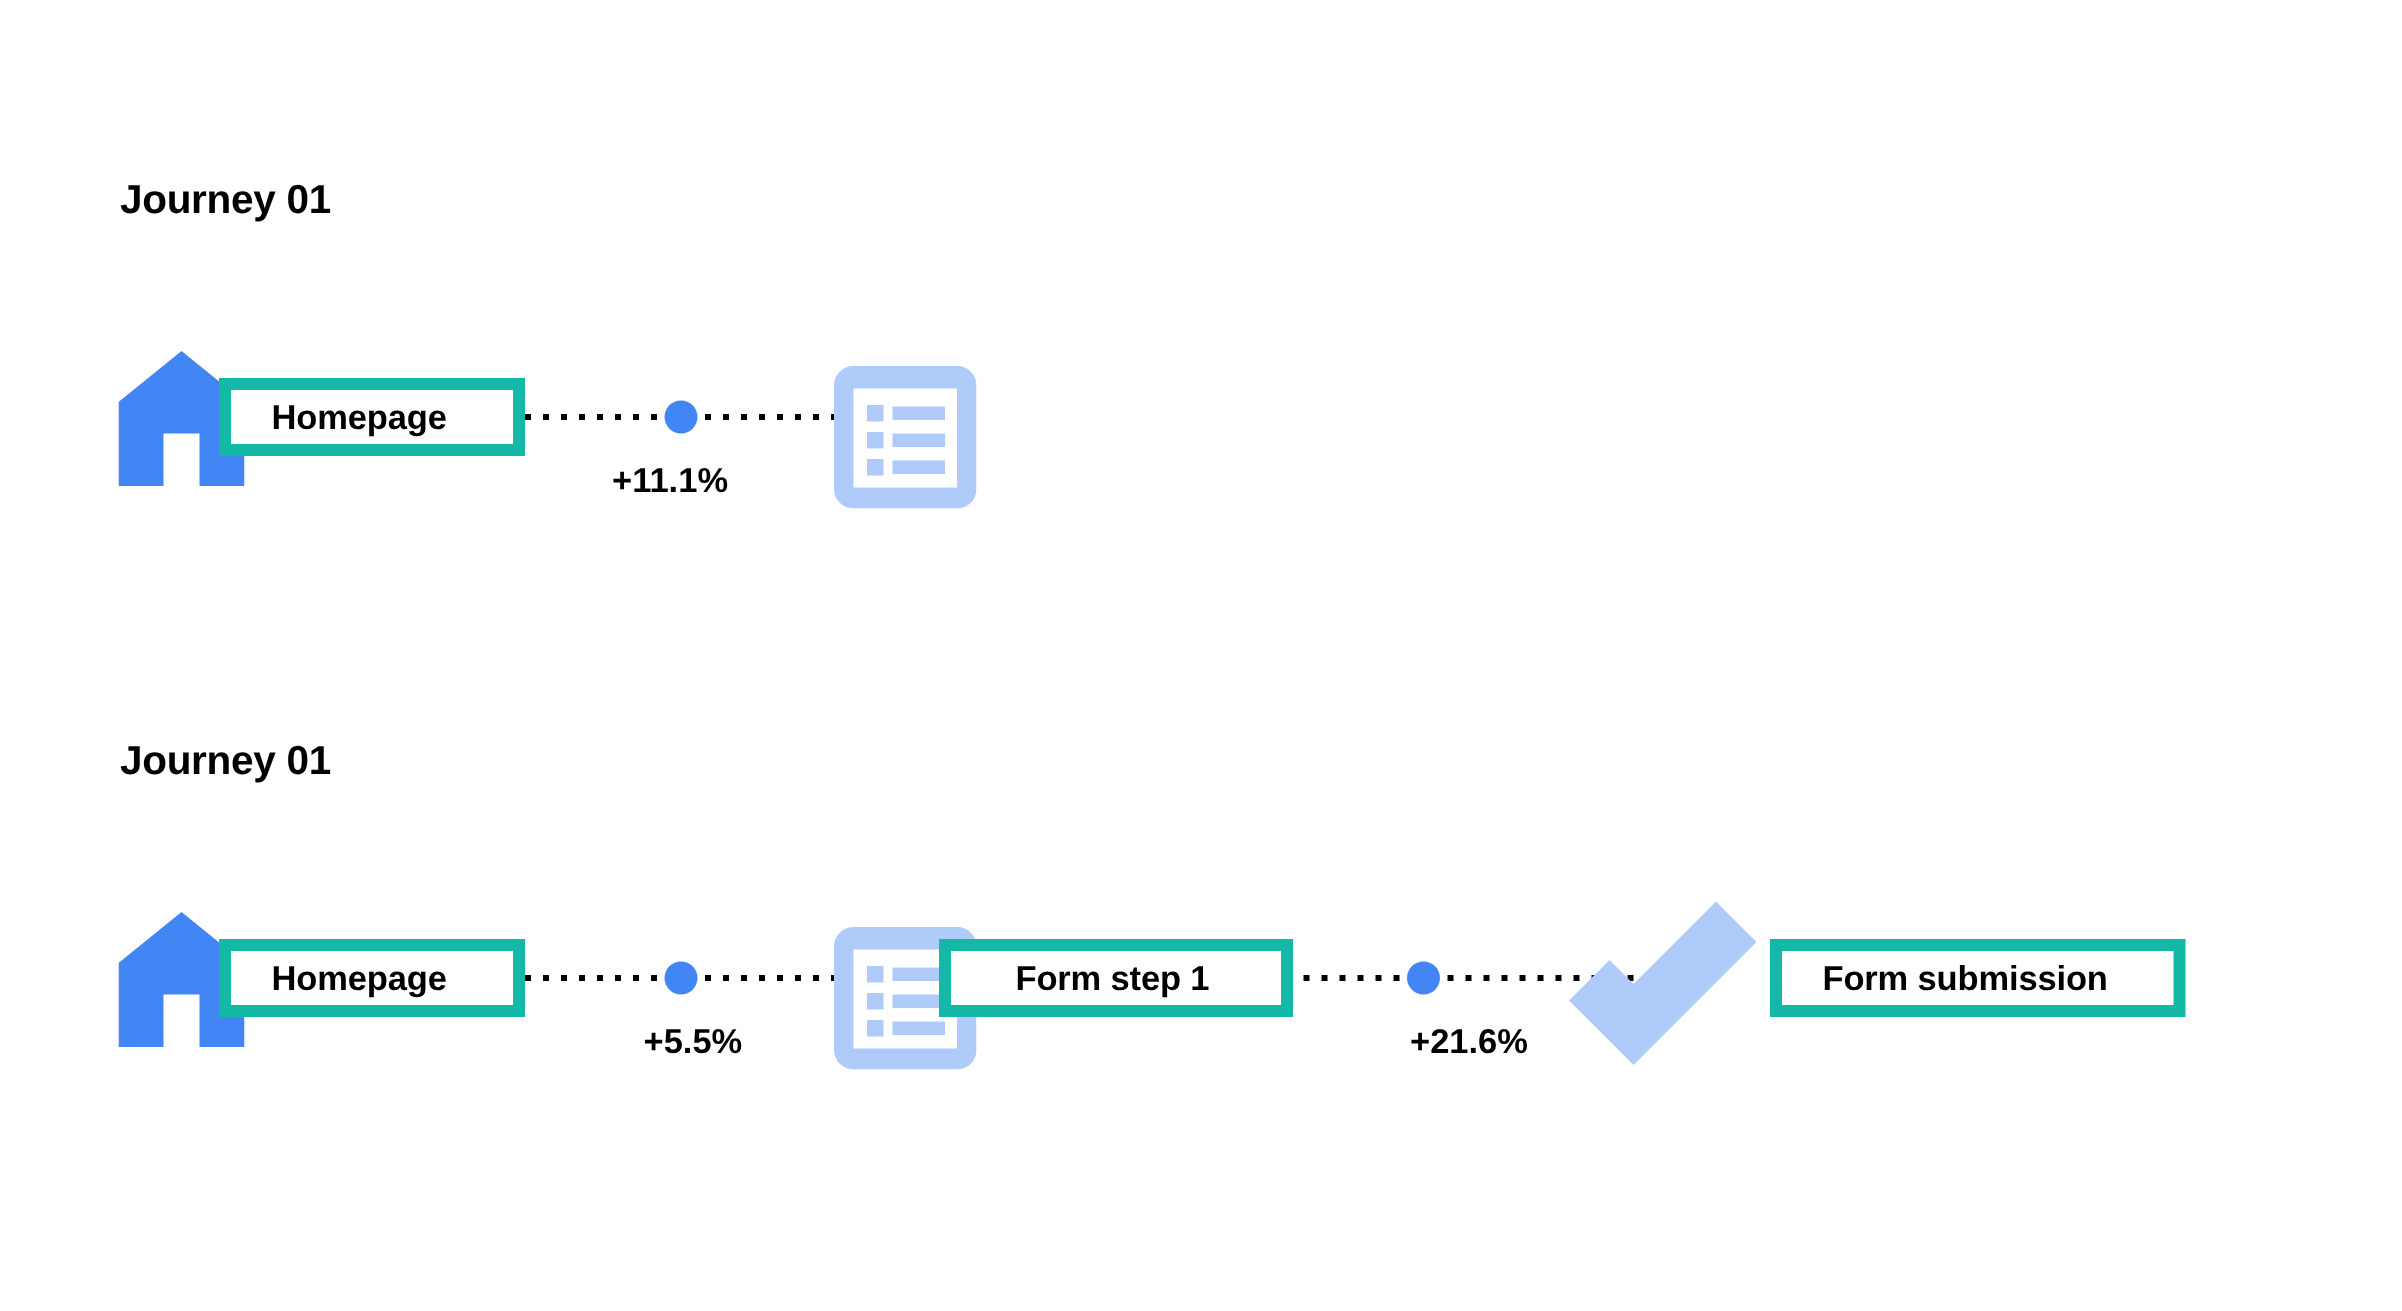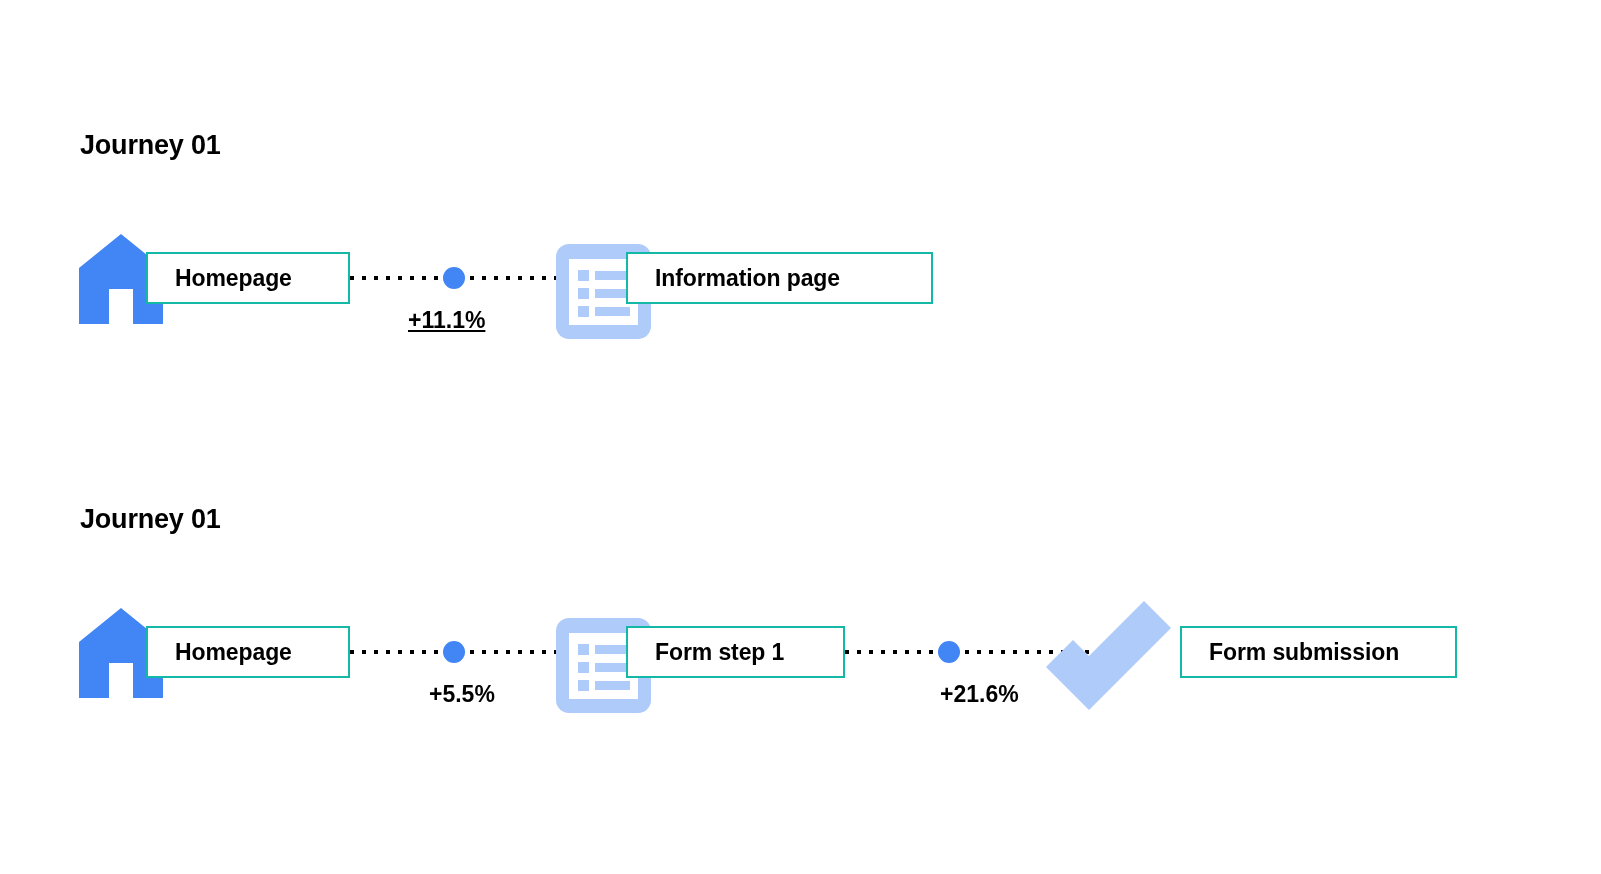--- a/index.html
+++ b/index.html
@@ -25,41 +25,41 @@
     position: absolute;
     left: 0;
     width: 1601px;
   }
   #journey-01 { top: 118px; }
   #journey-02 { top: 492px; }
 
   .journey-title {
     position: absolute;
     left: 80px;
-    top: 12px;
+    top: 0;
     font-size: 27px;
     font-weight: 700;
     letter-spacing: -0.2px;
     color: #000000;
     white-space: nowrap;
   }
 
   .flow {
     position: absolute;
     left: 0;
     top: 96px;
     width: 1601px;
     height: 130px;
   }
 
   
   .node-box {
     position: absolute;
     box-sizing: border-box;
-    border: 2px solid #14b8a6;
+    border: 8px solid #14b8a6;
     background: #ffffff;
     height: 52px;
     display: flex;
     align-items: center;
     z-index: 3;
   }
   .node-box .node-label {
     font-size: 23px;
     font-weight: 700;
     color: #000000;
@@ -117,21 +117,21 @@
 <div class="canvas">
 
   <section class="journey" id="journey-01">
 
     <div class="journey-title">Journey 01</div>
 
     <div class="flow">
 
       <div class="connector" style="left:350px; top:62px; width:276px;"></div>
       <div class="conn-dot" style="left:443px; top:53px;"></div>
-      <div class="conn-value" style="left:408px; top:93px;text-decoration:underline;">+11.1%</div>
+      <div class="conn-value" style="left:408px; top:93px;">+11.1%</div>
 
       <div class="icon-wrap behind" style="left:79px; top:20px;">
         <svg width="84" height="90" viewBox="0 0 84 90" aria-hidden="true">
           <path d="M42 0 L84 34 L84 90 L54 90 L54 55 L30 55 L30 90 L0 90 L0 34 Z" fill="#4285F4"></path>
         </svg>
       </div>
 
       <div class="node-box" style="left:146px; top:38px; width:204px;">
         <span class="node-label">Homepage</span>
       </div>
@@ -142,23 +142,20 @@
           <rect x="13" y="15" width="69" height="66" fill="#FFFFFF"></rect>
           <rect x="22" y="26" width="11" height="11" fill="#AECBFA"></rect>
           <rect x="39" y="27" width="35" height="9" fill="#AECBFA"></rect>
           <rect x="22" y="44" width="11" height="11" fill="#AECBFA"></rect>
           <rect x="39" y="45" width="35" height="9" fill="#AECBFA"></rect>
           <rect x="22" y="62" width="11" height="11" fill="#AECBFA"></rect>
           <rect x="39" y="63" width="35" height="9" fill="#AECBFA"></rect>
         </svg>
       </div>
 
-      <div class="node-box" style="left:626px; top:38px; width:307px;">
-        <span class="node-label">Information page</span>
-      </div>
 
     </div>
   </section>
 
   <section class="journey" id="journey-02">
 
     <div class="journey-title">Journey 01</div>
 
     <div class="flow">
 
@@ -186,21 +183,21 @@
           <rect x="13" y="15" width="69" height="66" fill="#FFFFFF"></rect>
           <rect x="22" y="26" width="11" height="11" fill="#AECBFA"></rect>
           <rect x="39" y="27" width="35" height="9" fill="#AECBFA"></rect>
           <rect x="22" y="44" width="11" height="11" fill="#AECBFA"></rect>
           <rect x="39" y="45" width="35" height="9" fill="#AECBFA"></rect>
           <rect x="22" y="62" width="11" height="11" fill="#AECBFA"></rect>
           <rect x="39" y="63" width="35" height="9" fill="#AECBFA"></rect>
         </svg>
       </div>
 
-      <div class="node-box" style="left:626px; top:38px; width:219px;">
+      <div class="node-box" style="left:626px; top:38px; width:236px;padding-left:16px;">
         <span class="node-label">Form step 1</span>
       </div>
 
       <div class="icon-wrap behind" style="left:1046px; top:1px;">
         <svg width="125" height="121" viewBox="0 0 125 121" aria-hidden="true">
           <path d="M43 121 L0 78 L27 51 L43 67 L98 12 L125 39 Z" fill="#AECBFA"></path>
         </svg>
       </div>
 
       <div class="node-box" style="left:1180px; top:38px; width:277px;">

